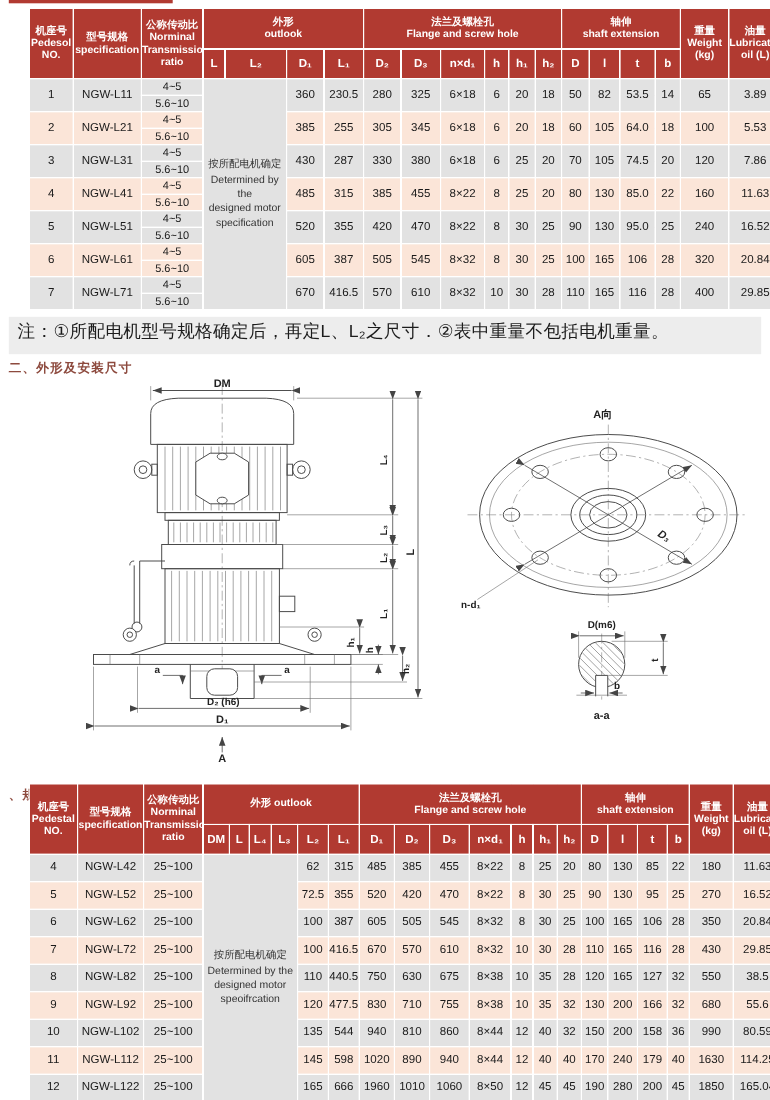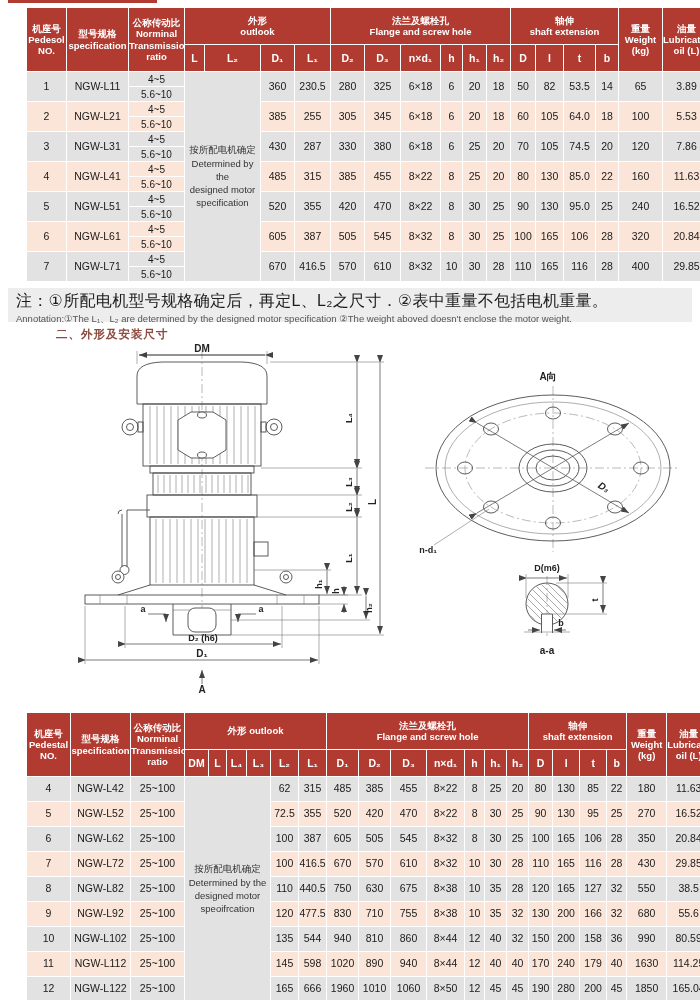--- a/index.html
+++ b/index.html
@@ -17,21 +17,21 @@
   td{font-size:10.5px;color:#1a1a1a;line-height:1.1;}
   tr.gray td{background:var(--gray);}
   tr.peach td{background:var(--peach);}
   td.merged{background:var(--gray) !important;white-space:pre-line;font-size:9.5px;color:#333;line-height:1.4;}
   #t1 tbody tr{height:15px;}
   #t1 td.ratio{font-size:10px;}
   #t2 tbody tr{height:25px;}
   .noteband{position:absolute;top:288px;left:8px;width:684px;height:34px;background:var(--notebg);box-sizing:border-box;padding:3px 4px 0 8px;}
   .note-cn{font-size:16px;color:#1c1c1c;letter-spacing:.3px;}
   .note-en{font-size:9.5px;color:#555;margin-top:1px;}
-  .sec{position:absolute;left:8px;font-size:11.5px;font-weight:bold;color:var(--head);letter-spacing:1px;margin-left:48px;}
+  .sec{position:absolute;left:8px;font-size:11.5px;font-weight:bold;color:var(--head);letter-spacing:1px;}
   .sec2{top:327px;}
   .sec3{top:715px;}
   svg.diagram{position:absolute;top:342px;left:0;}
   .ln{stroke:#4a4a4a;stroke-width:.9;fill:none;}
   .lnf{stroke:#4a4a4a;stroke-width:.9;fill:#fff;}
   .thin{stroke:#6b6b6b;stroke-width:.55;fill:none;}
   .cl{stroke:#8a8a8a;stroke-width:.6;stroke-dasharray:9 3 2 3;fill:none;}
   .dim{stroke:#444;stroke-width:.7;fill:none;}
   .hl{stroke:#555;stroke-width:.5;}
   text.dl{font-size:10px;fill:#222;font-weight:bold;}
@@ -265,21 +265,20 @@
           </tr>
           <tr class="gray">
             <td class="ratio">5.6~10</td>
           </tr>
         </tbody>
       </table>
   </div>
 
   <div class="noteband">
     <div class="note-cn">注：①所配电机型号规格确定后，再定L、L₂之尺寸．②表中重量不包括电机重量。</div>
-    <div class="note-en">Annotation:①The L₁、L₂ are determined by the designed motor specification ②The weight aboved doesn't enclose the motor weight.</div>
   </div>
 
   <div class="sec sec2">二、外形及安装尺寸</div>
 
   <svg class="diagram" width="700" height="352" viewBox="0 0 700 352">
     <defs>
       <marker id="ar" markerWidth="9" markerHeight="8" refX="8" refY="3" orient="auto" markerUnits="userSpaceOnUse">
         <path d="M0,0L8,3L0,6z" fill="#444"></path>
       </marker>
       <clipPath id="cp">

